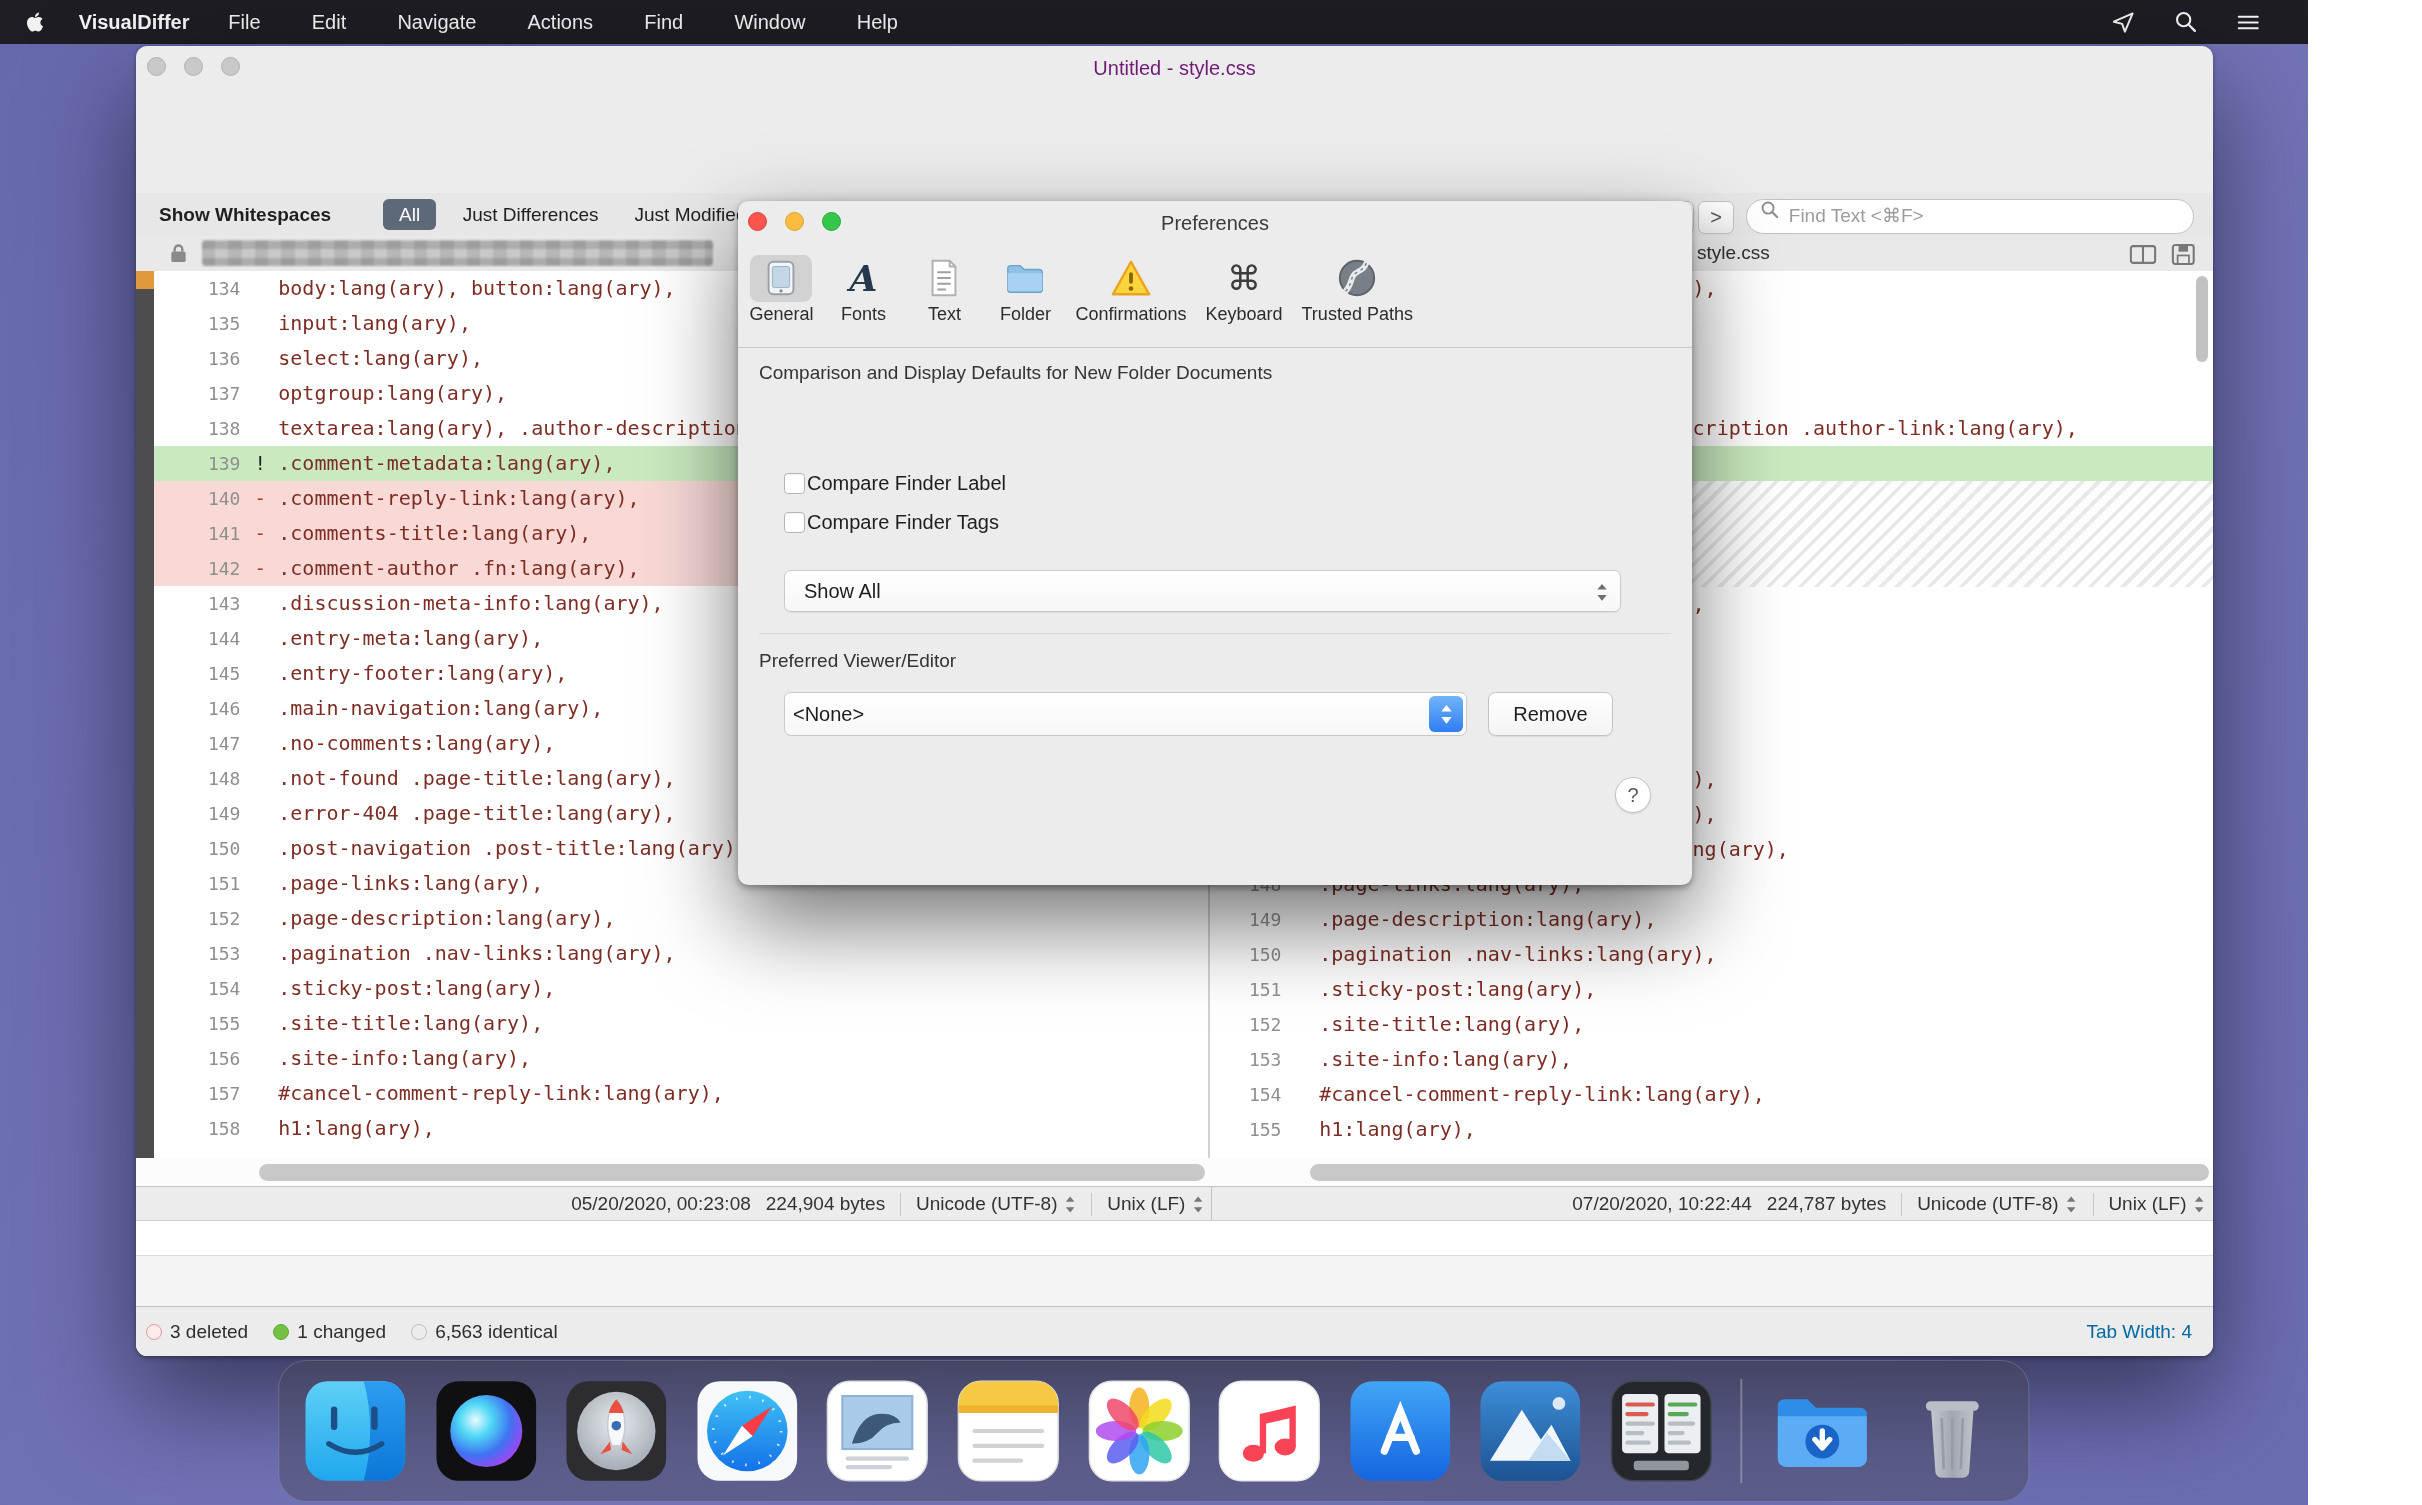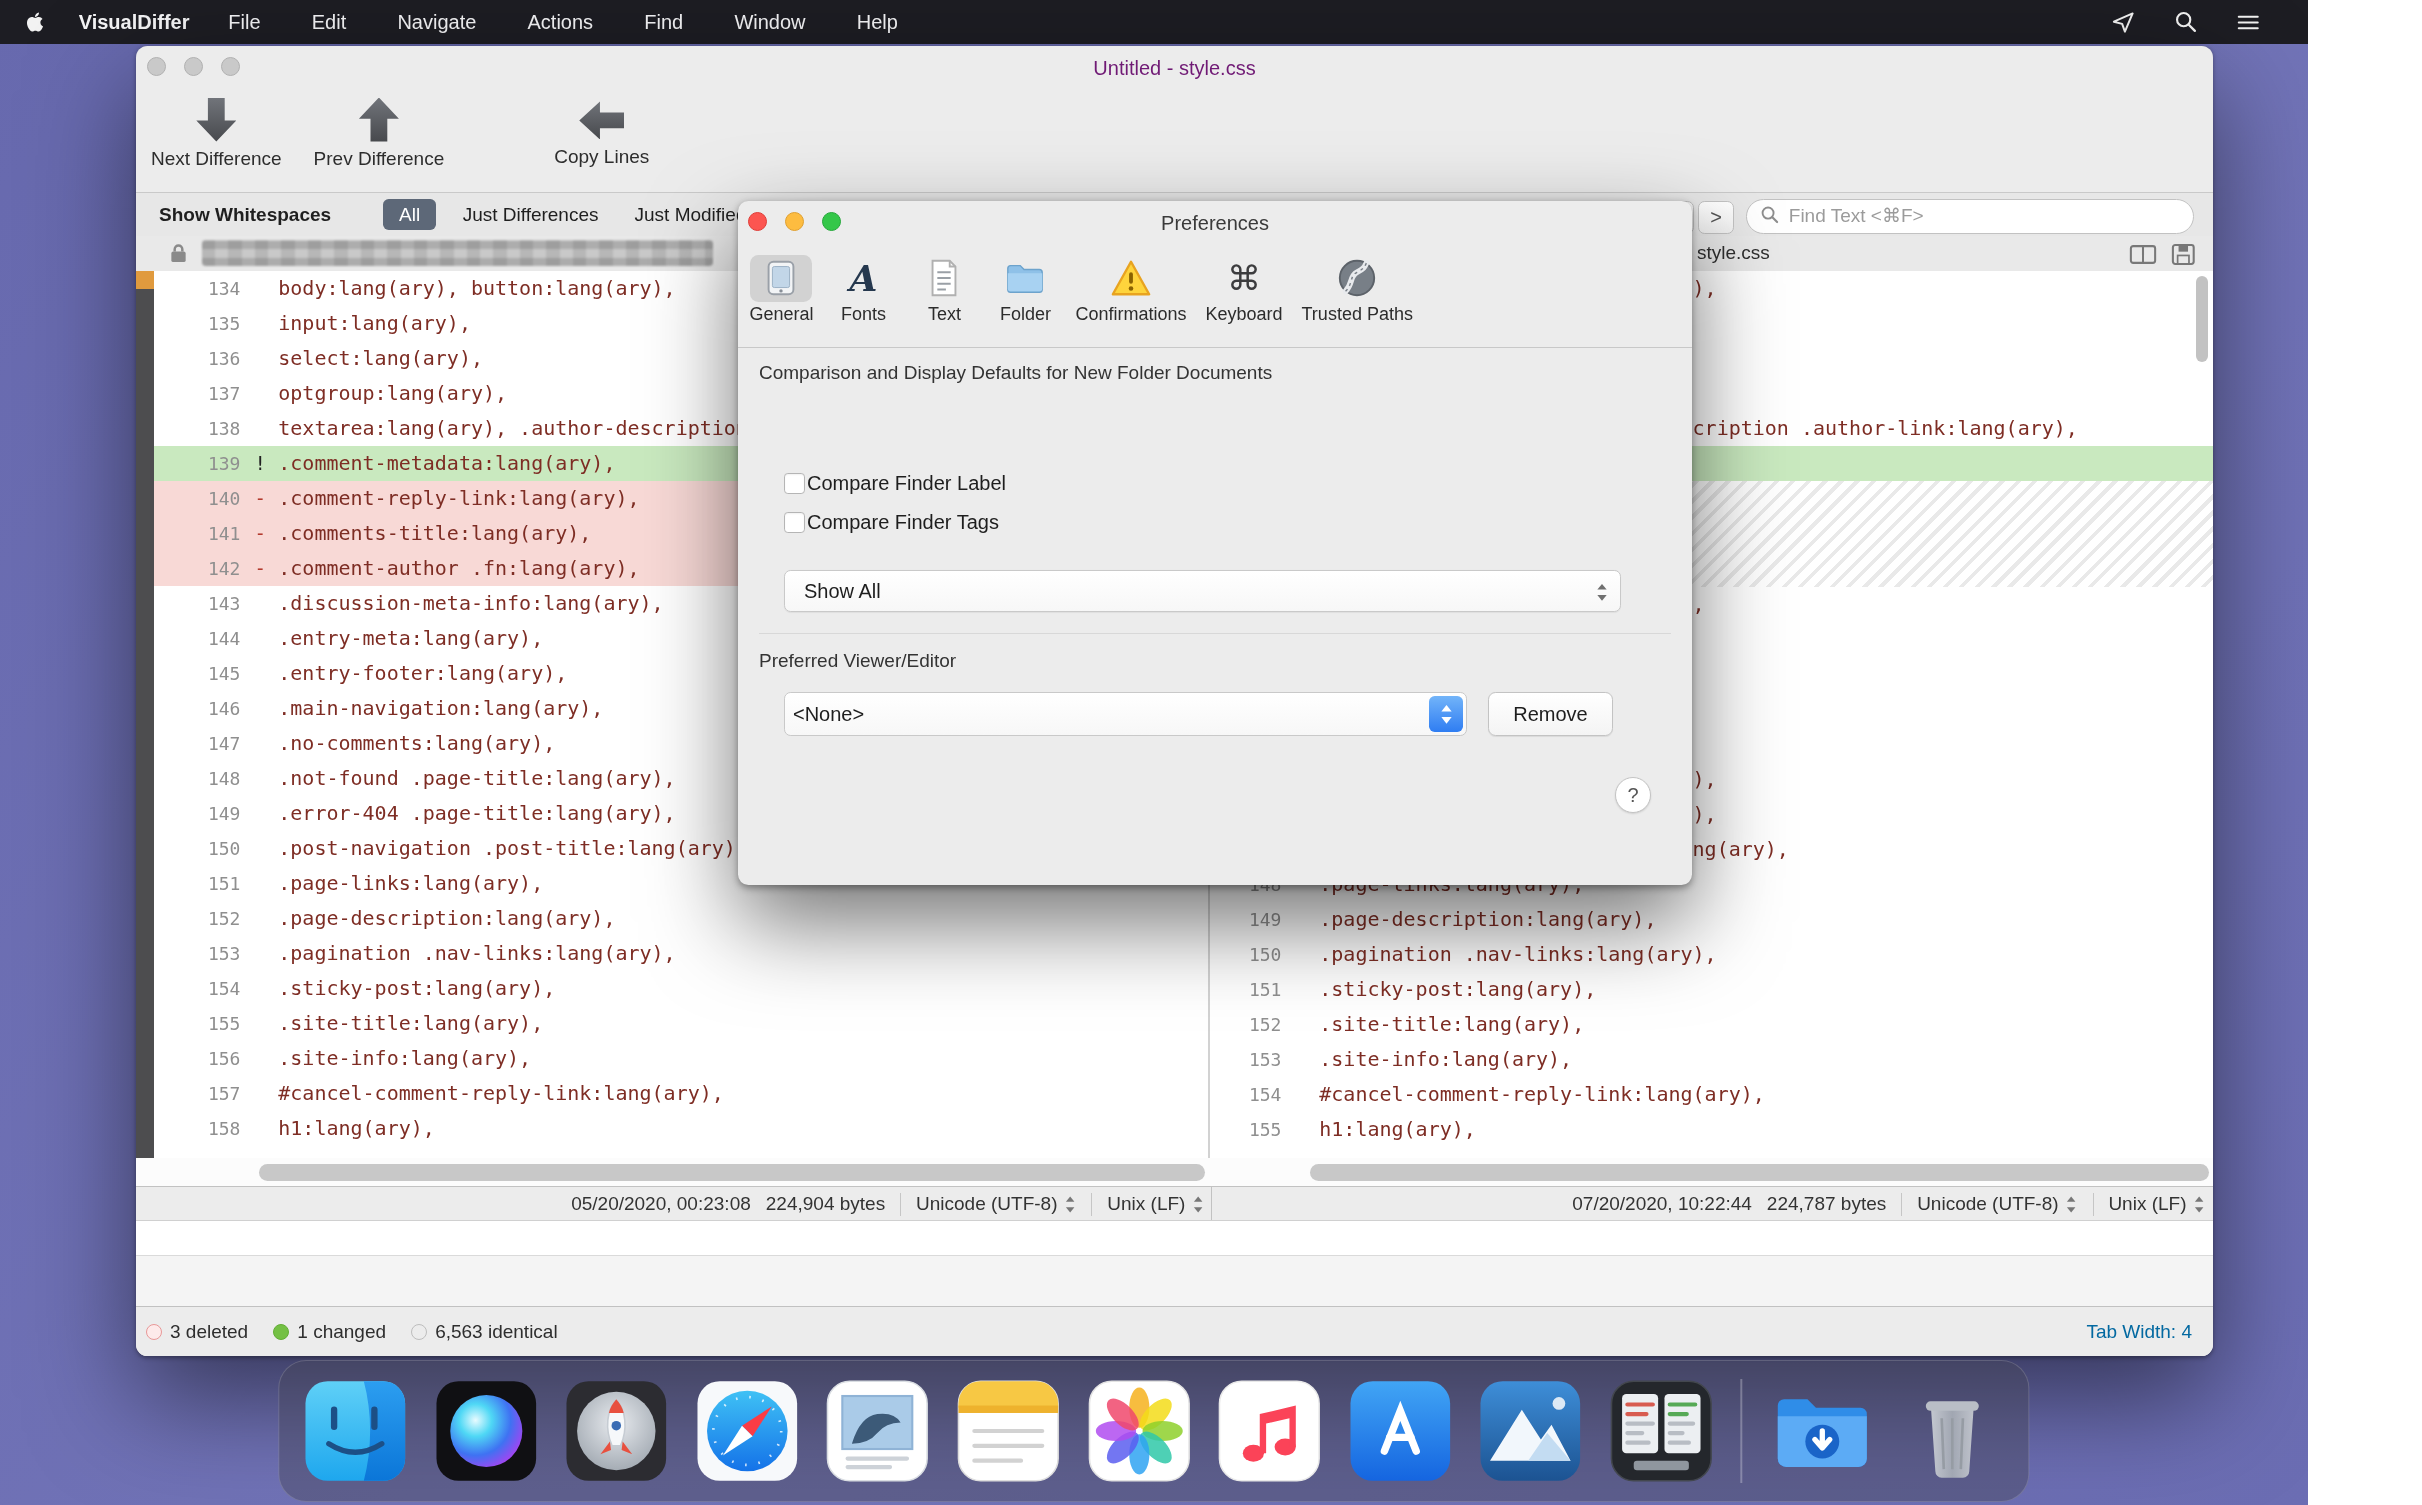--- a/index.html
+++ b/index.html
@@ -41,21 +41,21 @@
   .filterbar{position:absolute;left:0;top:147px;width:100%;height:44px;background:#e7e7e7;border-bottom:0.9px solid #cfcfcf}
   .fwlabel{position:absolute;left:23px;top:5.7px;line-height:32px;font-size:19px;font-weight:600;color:#1f1f1f}
   .segments{position:absolute;left:247px;top:5.7px;display:flex;gap:17px;height:32px;align-items:center}
   .seg{font-size:19px;color:#1f1f1f;padding:0 9.5px;line-height:31px}
   .seg.sel{background:#5d6878;color:#fff;border-radius:5.7px;padding:0 16px}
   .navbtn{position:absolute;top:7.6px;width:36px;height:33px;background:linear-gradient(#fff,#f2f2f2);
     border:0.9px solid #c3c3c3;border-radius:6.6px;text-align:center;line-height:31px;font-size:20px;color:#555;box-sizing:border-box}
   .navbtn.prev{left:1522px}
   .navbtn.next{left:1562px}
   .findfield{position:absolute;left:1610px;top:5.7px;width:448px;height:35px;background:#fff;border:0.9px solid #c2c2c2;
-    border-radius:18px;display:flex;align-items:center;padding:0 13.2px;box-sizing:border-box}
+    border-radius:18px;display:flex;padding:0 13.2px;box-sizing:border-box}
   .findinput{flex:1;border:none;outline:none;background:transparent;font-size:19px;color:#333;
     font-family:"Liberation Sans",sans-serif;margin-left:7.6px}
   .findinput::placeholder{color:#9b9b9b}
 
   
   .headerbar{position:absolute;left:0;top:190px;width:100%;height:35px;background:#e9e9e9;border-bottom:0.9px solid #c6c6c6}
   .lock{position:absolute;left:32px;top:5.7px}
   .redacted{position:absolute;left:66px;top:3.8px;width:511px;height:26.5px;border-radius:3.8px;opacity:.8;filter:blur(0.9px);
     background:repeating-linear-gradient(90deg,#b9b9b9 0 13.2px,#d2d2d2 13.2px 26.5px),repeating-linear-gradient(0deg,rgba(150,150,150,.6) 0 8.5px,rgba(220,220,220,.6) 8.5px 17px);
     background-blend-mode:multiply}
@@ -210,34 +210,20 @@
   <div class="window">
     <div class="titlebar">
       <div class="tls">
         <span class="tl win"></span>
         <span class="tl win"></span>
         <span class="tl win"></span>
       </div>
       <div class="wtitle">Untitled - style.css</div>
     </div>
 
-    <div class="toolbar" id="toolbar-buttons">
-        <div class="tbtn">
-     <div class="arr arrow-down"></div>
-     <span class="tlabel">Next Difference</span>
-        </div>
-        <div class="tbtn">
-     <div class="arr arrow-up"></div>
-     <span class="tlabel">Prev Difference</span>
-        </div>
-        <div class="tbtn">
-     <div class="arr arrow-left"></div>
-     <span class="tlabel">Copy Lines</span>
-        </div>
-      </div>
 
     <div class="filterbar">
       <span class="fwlabel">Show Whitespaces</span>
       <div class="segments" id="segments">
           <span class="seg sel">All</span>
           <span class="seg">Just Differences</span>
           <span class="seg">Just Modified</span>
         </div>
       <div class="navbtn prev">&lt;</div>
       <div class="navbtn next">&gt;</div>

